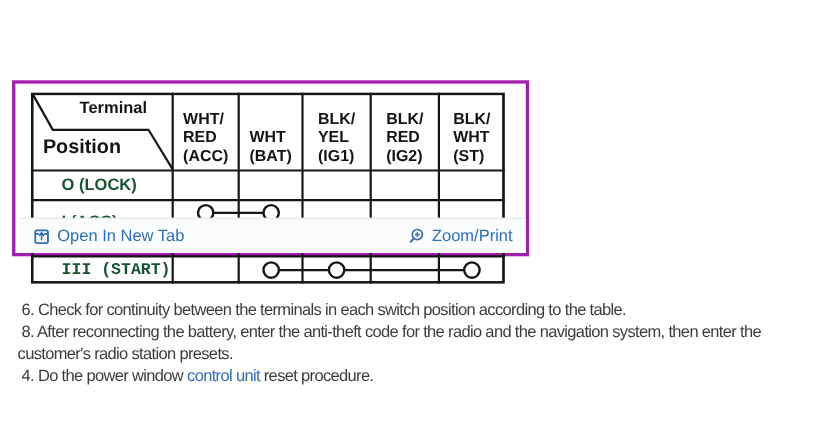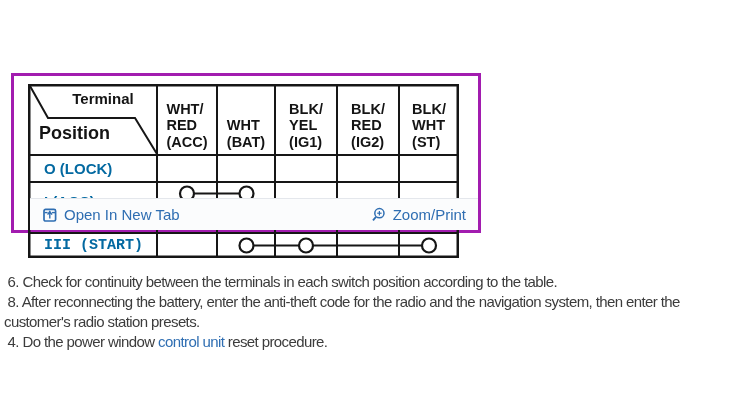--- a/index.html
+++ b/index.html
@@ -21,38 +21,38 @@
     flex-direction:column; justify-content:flex-end; align-items:center;
     padding-bottom:5px; font-weight:bold; font-size:14.5px; line-height:16.5px;
     white-space:pre-line; text-align:left; color:#141414; }
   .ch0 { left:129px; width:60px; }
   .ch1 { left:189px; width:58px; }
   .ch2 { left:247px; width:62px; }
   .ch3 { left:309px; width:62px; }
   .ch4 { left:371px; width:60px; }
 
   .rowlabel { position:absolute; left:2px; width:125px; display:flex;
-    align-items:center; padding-left:14px; font-weight:bold; font-size:15px;
-    color:#0369a1; white-space:pre; }
+    align-items:center; padding-left:26px; font-weight:bold; font-size:15px;
+    color:#14532d; white-space:pre; }
   .rl0 { top:71px;  height:27px; }
   .rl1 { top:106px;  height:23px; }
   .rl2 { top:121px; height:28px; }
   .rl3 { top:149px; height:25px;font-family:Liberation Mono, monospace; }
 
   
-  .pfooter { position:absolute; left:16px; right:0; bottom:0; height:32px;
+  .pfooter { position:absolute; left:4px; right:0; bottom:0; height:32px;
     background:#fbfcfd; border-top:1px solid #e4e7ec; display:flex;
     align-items:center; justify-content:space-between; padding:0 12px 0 13px; }
   .plink { display:flex; align-items:center; gap:7px; color:#2f6eb2;
     font-size:15px; cursor:pointer; text-decoration:none; }
   .plink svg { display:block; }
 
   
   .instructions { position:absolute; left:0; top:272px; width:742px;
-    padding-left:4px; font-size:15px; line-height:20px; color:#3c3c3c;
+    padding-left:16px; font-size:15px; line-height:20px; color:#3c3c3c;
     letter-spacing:-0.6px; }
   .instructions p { white-space:pre-wrap; }
   .inline-link { color:#2f6eb2; cursor:pointer; }
 </style>
 </head>
 <body>
 
 <div class="panel">
 
   <div class="frame">

